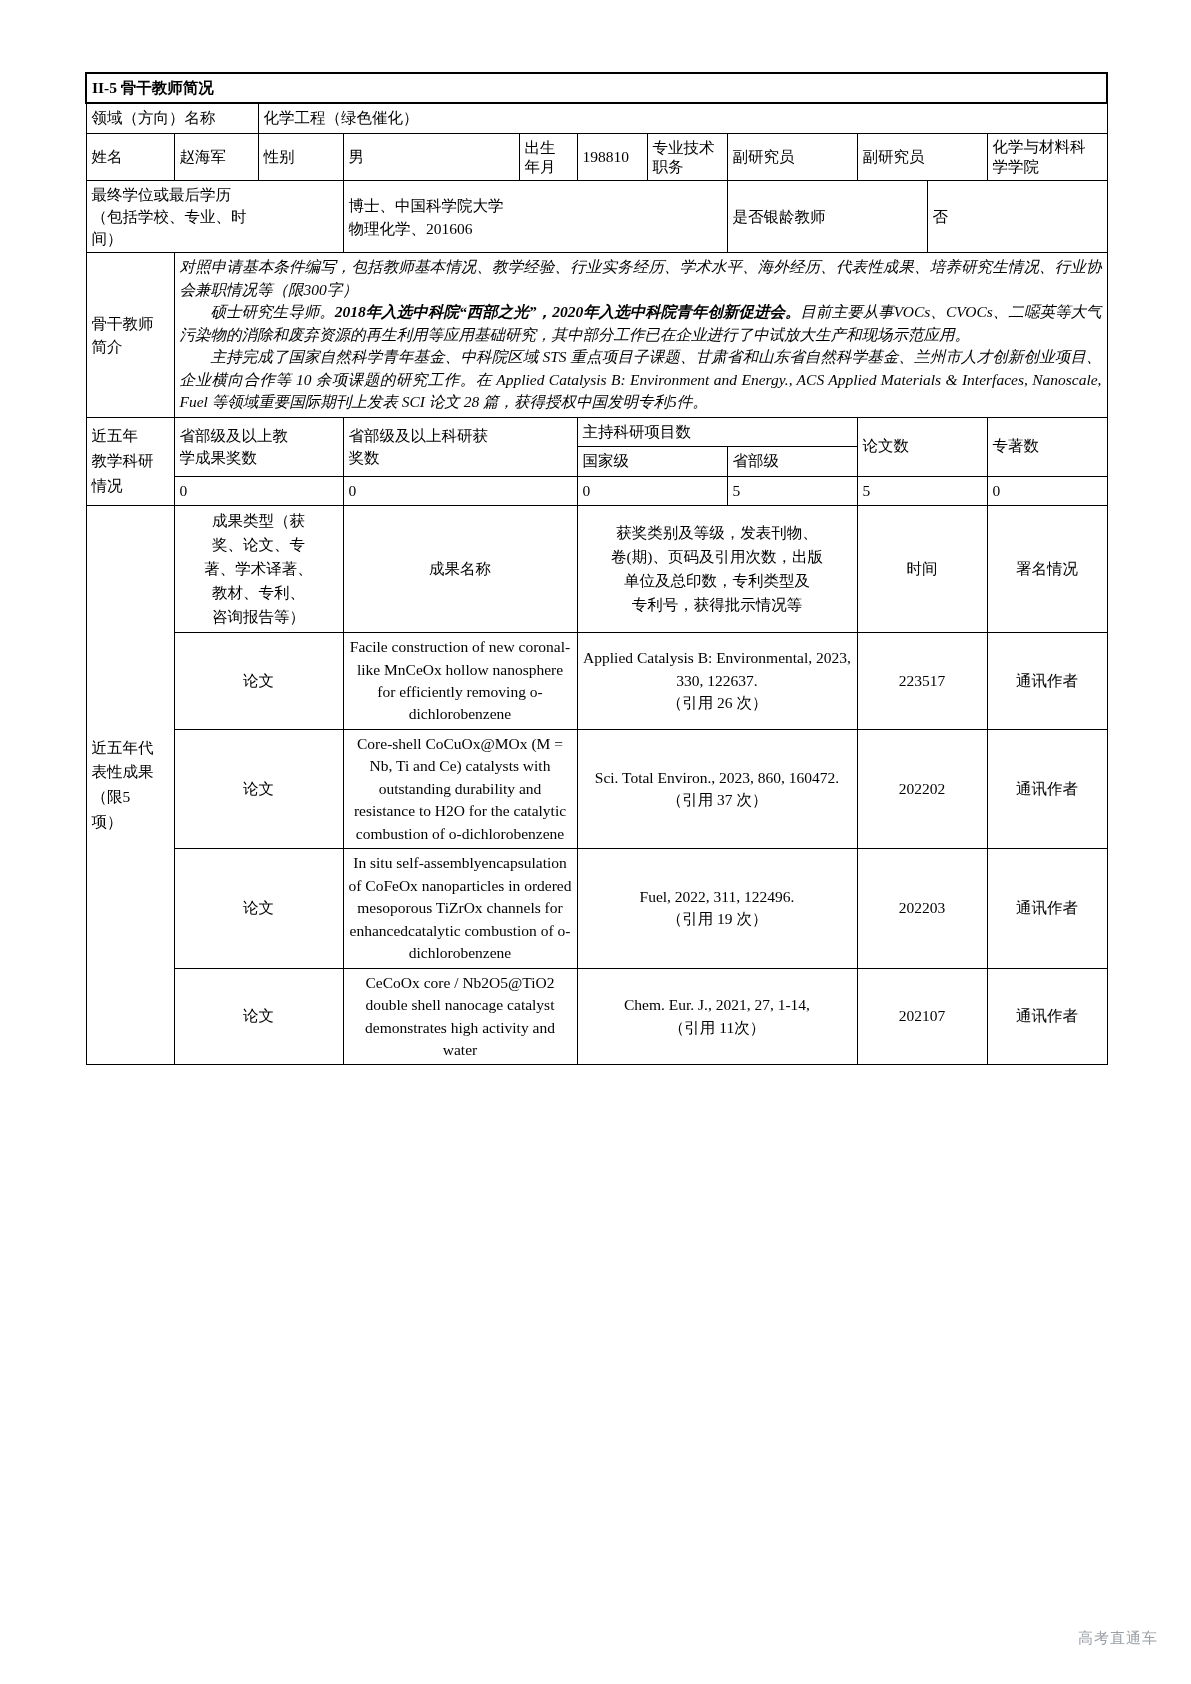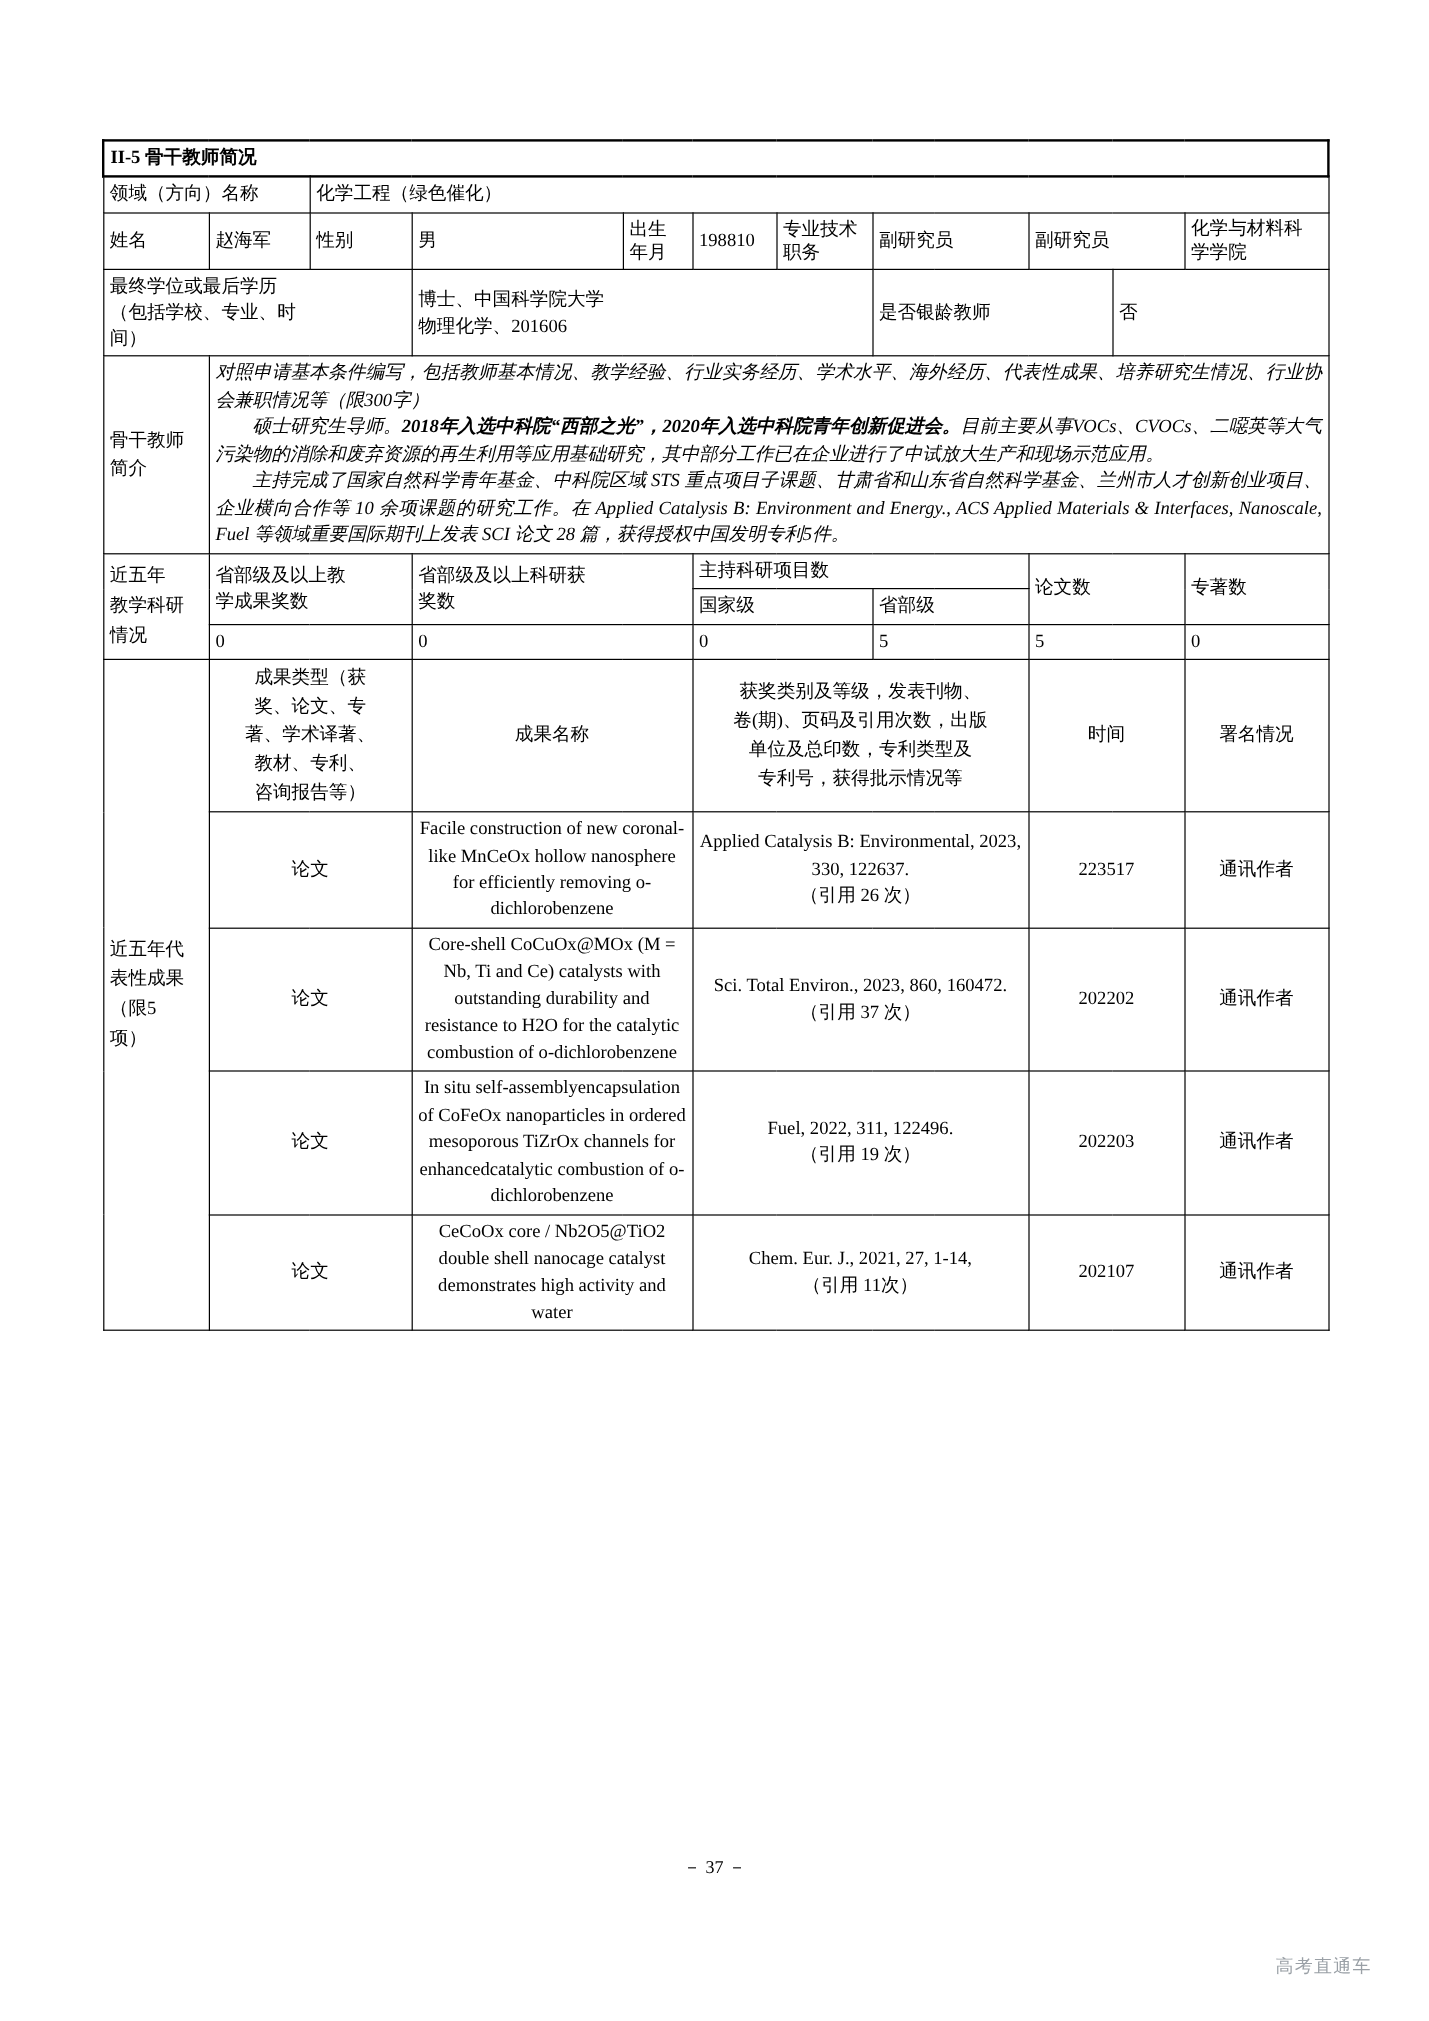--- a/index.html
+++ b/index.html
@@ -13,21 +13,21 @@
     font-family: "Liberation Serif", serif;
     color: #000000;
     position: relative;
     overflow: hidden;
   }
   .page {
     position: relative;
     width: 1191px;
     height: 1684px;
     box-sizing: border-box;
-    padding: 116px 85px 0 85px;
+    padding: 72px 85px 0 85px;
   }
   table.main {
     border-collapse: collapse;
     width: 1021px;
     table-layout: fixed;
   }
   table.main td {
     border: 1px solid #000000;
     padding: 3px 5px;
     vertical-align: middle;
@@ -60,21 +60,21 @@
     position: absolute;
     left: 0;
     right: 0;
     bottom: 118px;
     text-align: center;
     font-size: 15px;
     font-family: "Liberation Serif", serif;
   }
   .watermark {
     position: absolute;
-    right: 48px;
+    right: 33px;
     bottom: 36px;
     font-size: 15px;
     color: #9aa0a6;
     font-family: "Liberation Sans", sans-serif;
     letter-spacing: 1px;
   }
   .achv-cell {
     font-size: 15px;
     line-height: 1.45;
     text-align: center;
@@ -216,16 +216,15 @@
         <span class="en">Chem. Eur. J., 2021, 27, 1-14,</span><br>
         <span>（引用 11次）</span>
       </td>
       <td class="achv-cell" colspan="2">202107</td>
       <td class="achv-cell">通讯作者</td>
     </tr>
 
   </tbody>
     </table>
 
-  <div class="footer">－ 37 －</div>
   <div class="watermark">高考直通车</div>
 
 </div>
 
 </body></html>

